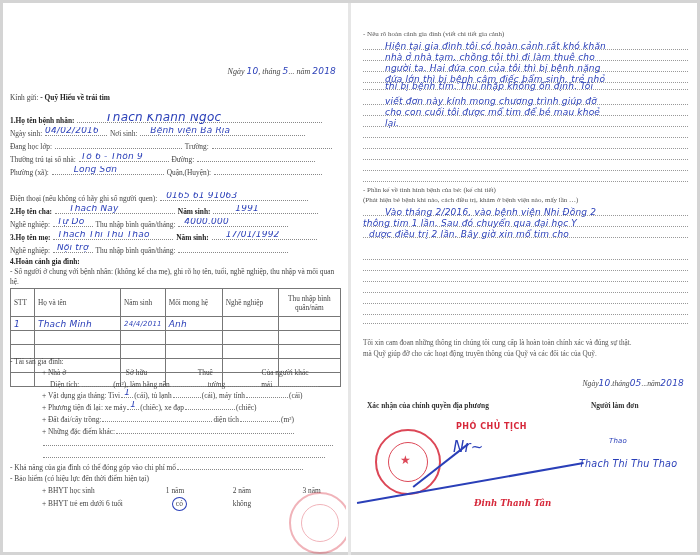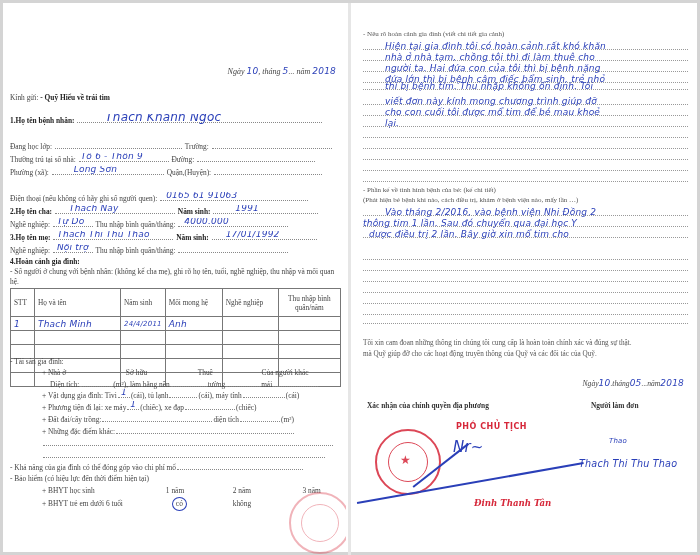--- a/index.html
+++ b/index.html
@@ -54,20 +54,26 @@
     <div class="line" style="top:86px;">
       <span>Kính gửi:</span>
       <b>- Quỹ Hiểu về trái tim</b>
     </div>
 
     <div class="line" style="top:108px;">
       <b>1.Họ tên bệnh nhân:</b>
       <span class="dots" style="width:245px;"><span class="hw" style="left:28px;font-size:12px;">Thach Khanh Ngoc</span></span>
     </div>
 
+    <div class="line" style="top:121px;">
+      <span>Ngày sinh:</span>
+      <span class="dots" style="width:62px;"><span class="hw" style="left:0;">04/02/2016</span></span>
+      <span>Nơi sinh:</span>
+      <span class="dots" style="width:165px;"><span class="hw" style="left:10px;">Bệnh viện Bà Rịa</span></span>
+    </div>
 
     <div class="line" style="top:134px;">
       <span>Đang học lớp:</span>
       <span class="dots" style="width:127px;"></span>
       <span>Trường:</span>
       <span class="dots" style="width:120px;"></span>
     </div>
 
     <div class="line" style="top:147px;">
       <span>Thường trú tại số nhà:</span>
@@ -185,21 +191,21 @@
       <span style="display:inline-block;width:70px;">Sở hữu</span>
       <span style="display:inline-block;width:62px;">Thuê</span>
       <span>Của người khác</span>
     </div>
 
     <div class="line indent2" style="top:372px;">
       <span>Diện tích:</span><span class="dots" style="width:32px;"></span><span>(m²), làm bằng nền</span><span class="dots" style="width:36px;"></span><span>tường</span><span class="dots" style="width:34px;"></span><span>mái</span><span class="dots" style="width:45px;"></span>
     </div>
 
     <div class="line indent" style="top:383px;">
-      <span>+ Vật dụng gia đình: Tivi</span><span class="dots" style="width:12px;"><span class="hw" style="left:3px;">1</span></span><span>(cái), tủ lạnh</span><span class="dots" style="width:28px;"></span><span>(cái), máy tính</span><span class="dots" style="width:42px;"></span><span>(cái)</span>
+      <span>+ Vật dụng gia tháng: Tivi</span><span class="dots" style="width:12px;"><span class="hw" style="left:3px;">1</span></span><span>(cái), tủ lạnh</span><span class="dots" style="width:28px;"></span><span>(cái), máy tính</span><span class="dots" style="width:42px;"></span><span>(cái)</span>
     </div>
 
     <div class="line indent" style="top:395px;">
       <span>+ Phương tiện đi lại: xe máy</span><span class="dots" style="width:12px;"><span class="hw" style="left:3px;">1</span></span><span>(chiếc), xe đạp</span><span class="dots" style="width:50px;"></span><span>(chiếc)</span>
     </div>
 
     <div class="line indent" style="top:407px;">
       <span>+ Đất đai/cây trồng:</span><span class="dots" style="width:110px;"></span><span>diện tích</span><span class="dots" style="width:40px;"></span><span>(m²)</span>
     </div>
 

